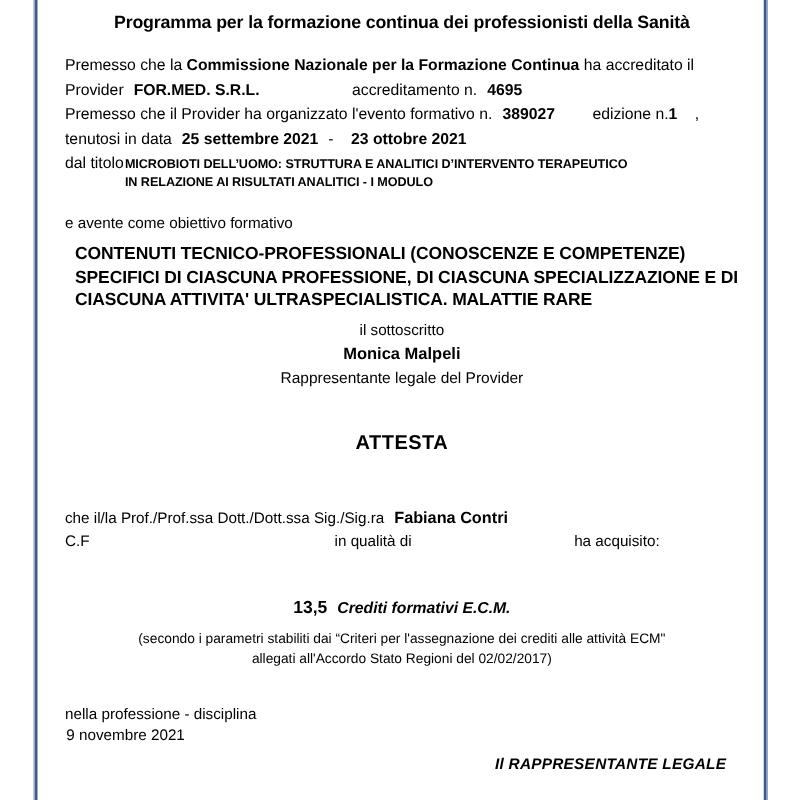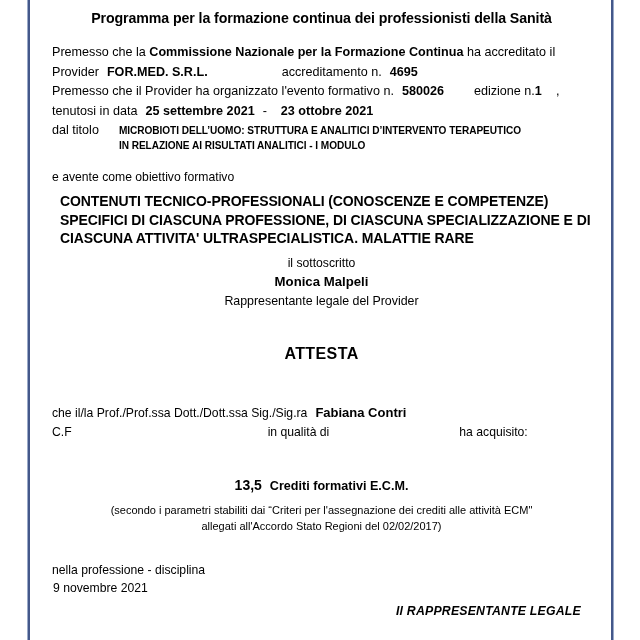--- a/index.html
+++ b/index.html
@@ -65,21 +65,21 @@
 
   .title-row {
     display: flex;
     align-items: baseline;
     margin-top: 1px;
   }
   .title-label {
     font-size: 12.6px;
     line-height: 17px;
     flex: 0 0 auto;
-    padding-right: 20px;
+    padding-right: 1px;
   }
   .course-title {
     font-size: 10.1px;
     font-weight: bold;
     line-height: 15px;
     letter-spacing: -0.05px;
   }
 
   .obiettivo-intro {
     margin-top: 17px;
@@ -135,20 +135,21 @@
     text-align: center;
     white-space: nowrap;
   }
   .credits-value {
     font-size: 14px;
     font-weight: bold;
   }
   .credits-label {
     font-size: 12.6px;
     font-weight: bold;
+    font-style: italic;
   }
 
   .footnote {
     margin-top: 8px;
     text-align: center;
     font-size: 11px;
     line-height: 16.5px;
   }
 
   .professione {
@@ -190,21 +191,21 @@
 
       <div class="line">
         <span>Premesso che la </span><span class="b">Commissione Nazionale per la Formazione Continua</span><span> ha accreditato il</span>
       </div>
 
       <div class="line">
         <span>Provider</span><span class="sp-xs"></span><span class="b">FOR.MED. S.R.L.</span><span class="sp-lg"></span><span>accreditamento n.</span><span class="sp-xs"></span><span class="b">4695</span>
       </div>
 
       <div class="line">
-        <span>Premesso che il Provider ha organizzato l'evento formativo n.</span><span class="sp-xs"></span><span class="b">580026</span><span class="sp-md"></span><span>edizione n.</span><span class="b">1</span><span class="sp-sm"></span><span>,</span>
+        <span>Premesso che il Provider ha organizzato l'evento formativo n.</span><span class="sp-xs"></span><span class="b">389027</span><span class="sp-md"></span><span>edizione n.</span><span class="b">1</span><span class="sp-sm"></span><span>,</span>
       </div>
 
       <div class="line">
         <span>tenutosi in data</span><span class="sp-xs"></span><span class="b">25 settembre 2021</span><span class="sp-xs"></span><span>-</span><span class="sp-sm"></span><span class="b">23 ottobre 2021</span>
       </div>
 
       <div class="title-row">
         <span class="title-label">dal titolo</span>
         <span>
           <div class="course-title">MICROBIOTI DELL’UOMO: STRUTTURA E ANALITICI D’INTERVENTO TERAPEUTICO</div>

